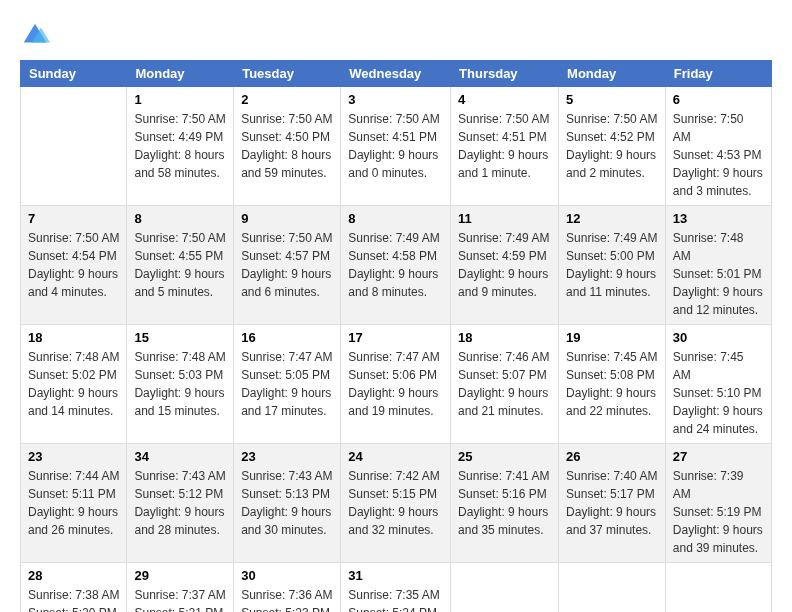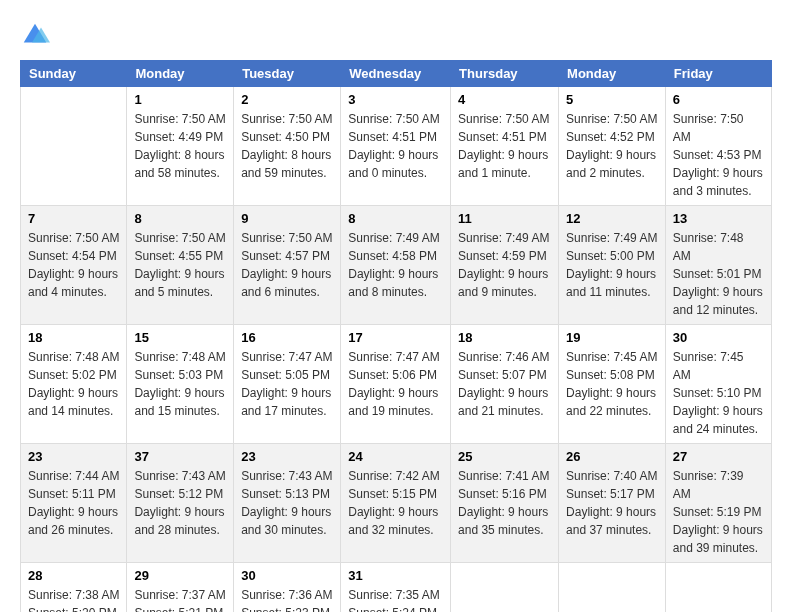--- a/index.html
+++ b/index.html
@@ -192,21 +192,21 @@
           <div class="day-number">30</div>
           <div class="day-info">Sunrise: 7:45 AM<br>Sunset: 5:10 PM<br>Daylight: 9 hours<br>and 24 minutes.</div>
         </td>
       </tr>
       <tr>
         <td>
           <div class="day-number">23</div>
           <div class="day-info">Sunrise: 7:44 AM<br>Sunset: 5:11 PM<br>Daylight: 9 hours<br>and 26 minutes.</div>
         </td>
         <td>
-          <div class="day-number">37</div>
+          <div class="day-number">34</div>
           <div class="day-info">Sunrise: 7:43 AM<br>Sunset: 5:12 PM<br>Daylight: 9 hours<br>and 28 minutes.</div>
         </td>
         <td>
           <div class="day-number">23</div>
           <div class="day-info">Sunrise: 7:43 AM<br>Sunset: 5:13 PM<br>Daylight: 9 hours<br>and 30 minutes.</div>
         </td>
         <td>
           <div class="day-number">24</div>
           <div class="day-info">Sunrise: 7:42 AM<br>Sunset: 5:15 PM<br>Daylight: 9 hours<br>and 32 minutes.</div>
         </td>

